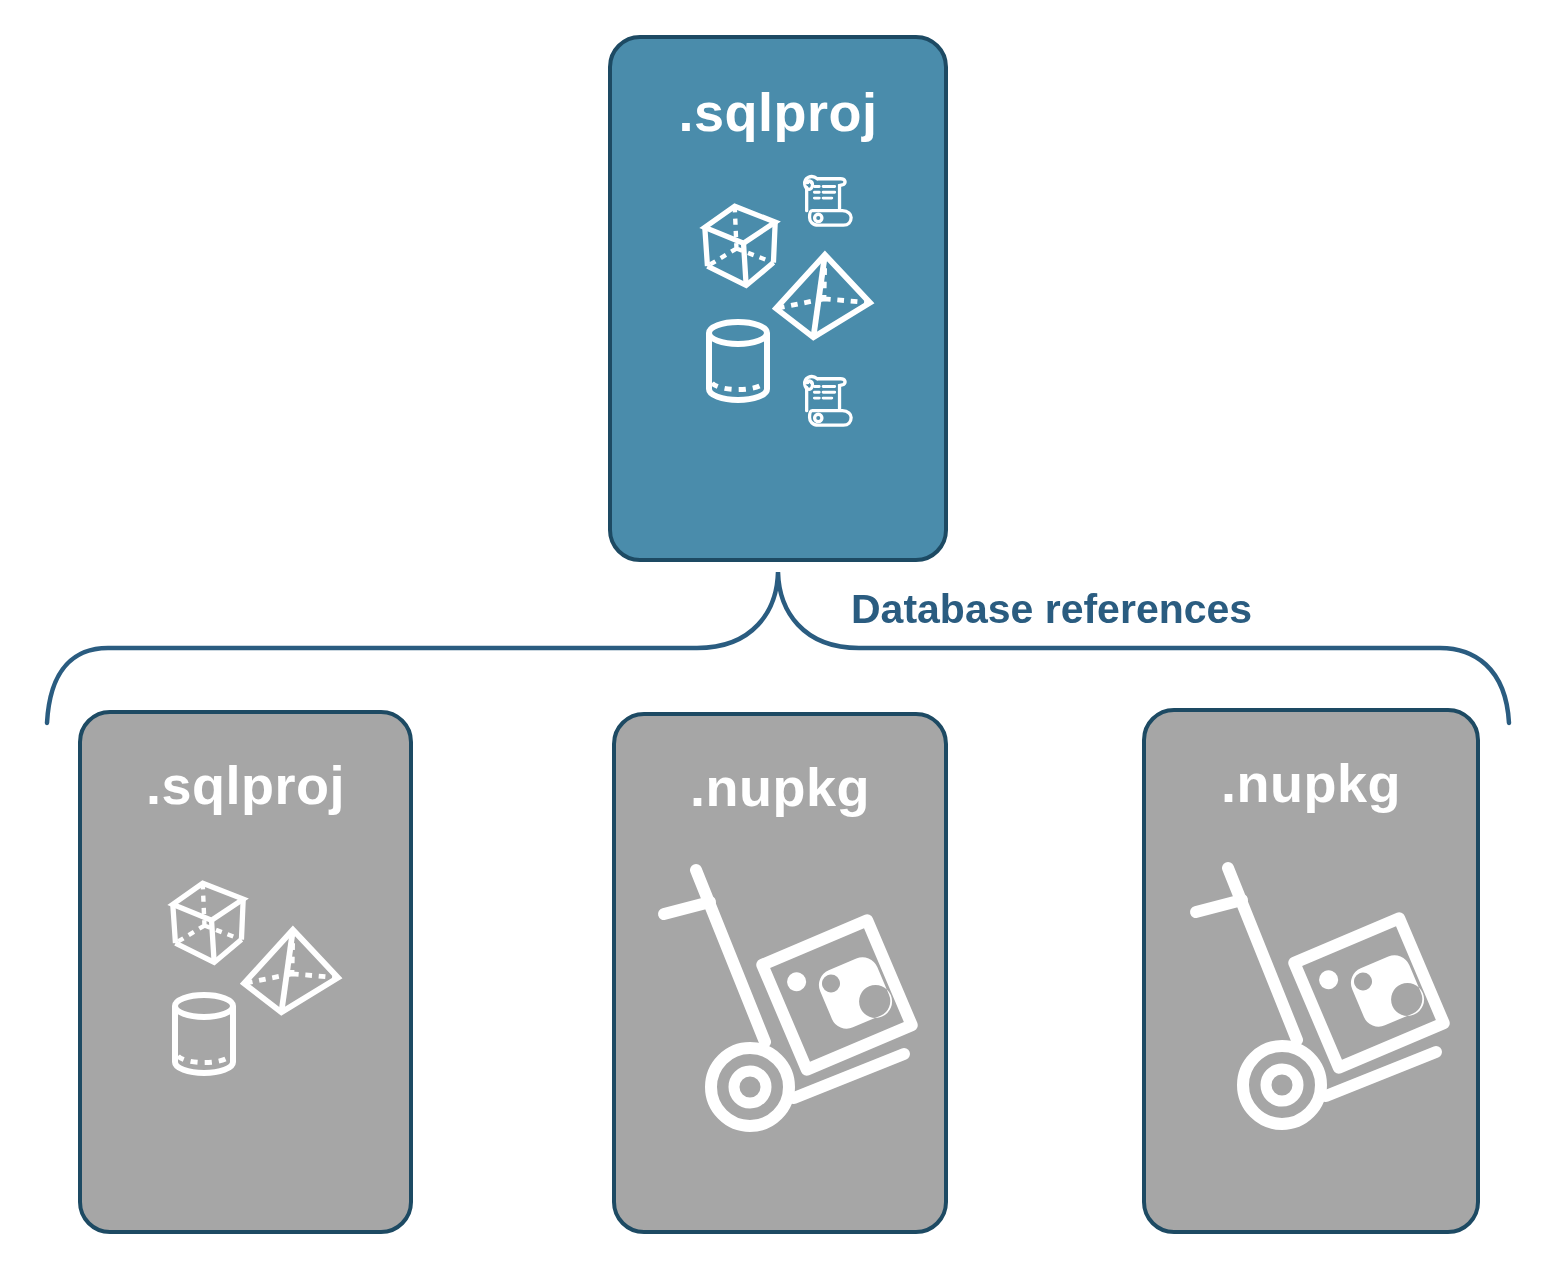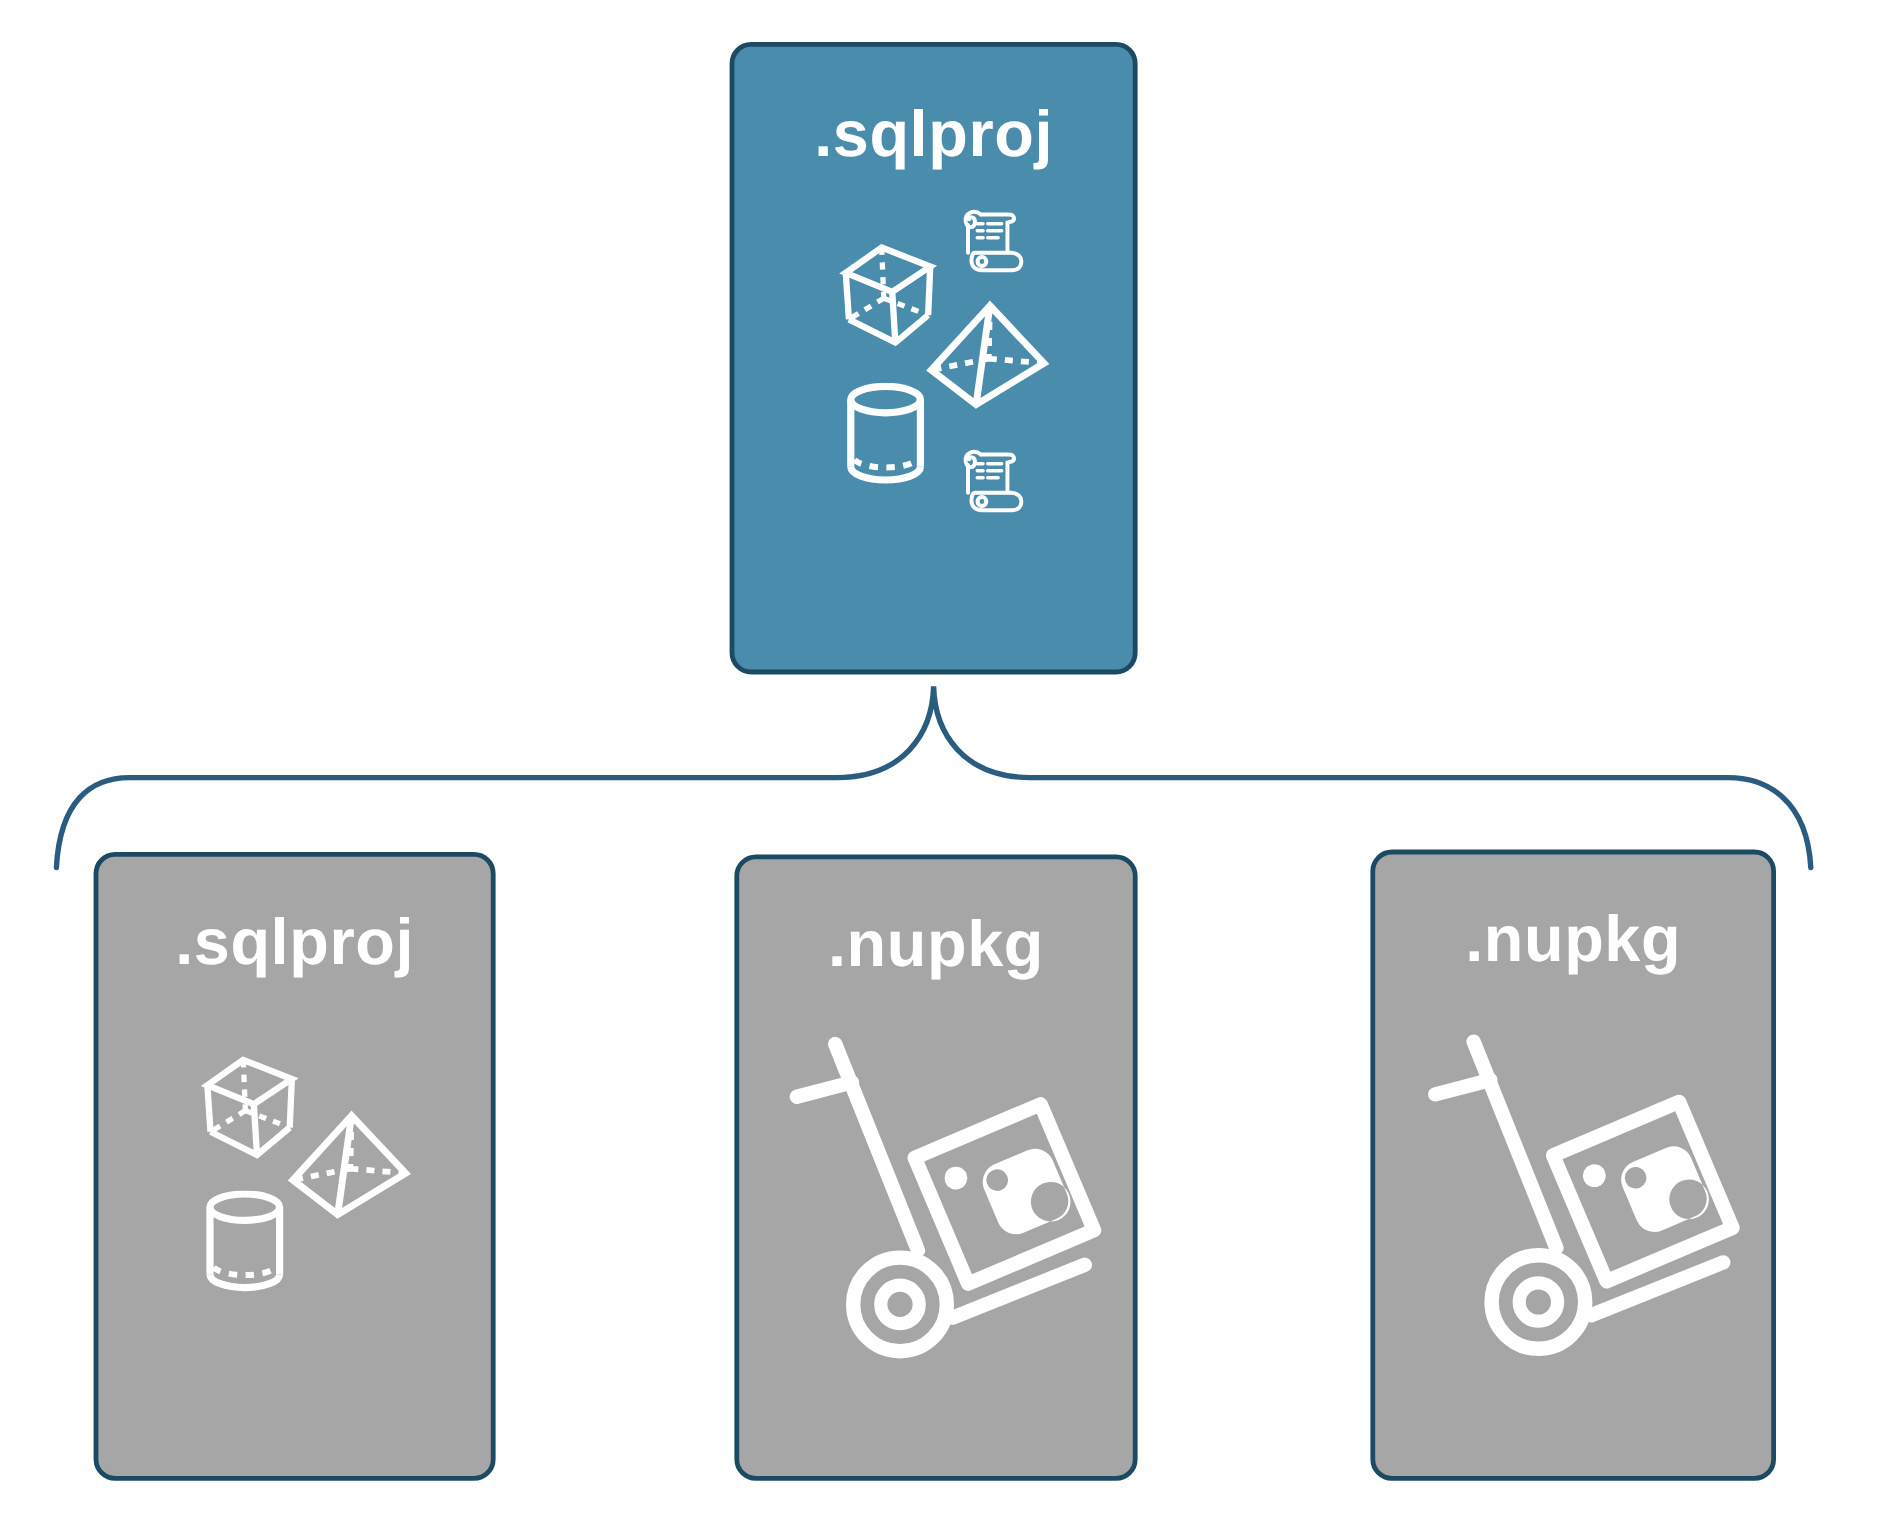--- a/index.html
+++ b/index.html
@@ -6,21 +6,21 @@
   .canvas {
     position: relative;
     width: 1566px;
     height: 1274px;
     background: #ffffff;
     overflow: hidden;
     font-family: "Liberation Sans", sans-serif;
   }
   .card {
     position: absolute;
-    border-radius: 18px;
+    border-radius: 32px;
     border: 4px solid var(--card-border, #1d4a63);
     box-sizing: border-box;
   }
   .card.root  { background: var(--root-fill, #4a8cab); }
   .card.child { background: var(--child-fill, #a6a6a6); }
   .card-title {
     width: 100%;
     text-align: center;
     color: var(--title-color, #ffffff);
     font-weight: bold;
@@ -98,20 +98,21 @@
         <path d="M18,21 L23,21 M27,21 L39,21"></path>
         <path d="M18,27 L23,27 M27,27 L36,27"></path>
       </g>
     </svg>
   </div>
 
   <svg class="connector-svg" width="1566" height="195" viewBox="0 0 1566 195" fill="none" stroke="currentColor" stroke-width="4.5" stroke-linecap="round">
     <path d="M47,168 C50,112 76,93 108,93 L697,93 C753,93 777,56 778,17 C779,56 803,93 859,93 L1440,93 C1473,93 1506,112 1509,168"></path>
   </svg>
 
+  <div class="connector-label">Database references</div>
 
   <div class="card child" style="left:78px; top:710px; width:335px; height:524px;">
     <div class="card-title">.sqlproj</div>
 
     <svg class="icon" style="left:82px; top:162px;" width="88" height="92" viewBox="0 0 100 104" fill="none" stroke="currentColor" stroke-width="6">
       <path d="M44,8 L90,26 L54,50 L10,32 Z"></path>
       <path d="M10,32 L13,76 M54,50 L57,98 M90,26 L88,72"></path>
       <path d="M13,76 L57,98 L88,72"></path>
       <g stroke-width="5" stroke-dasharray="7 7">
         <path d="M44,8 L46,56 M46,56 L13,76 M46,56 L88,72"></path>

